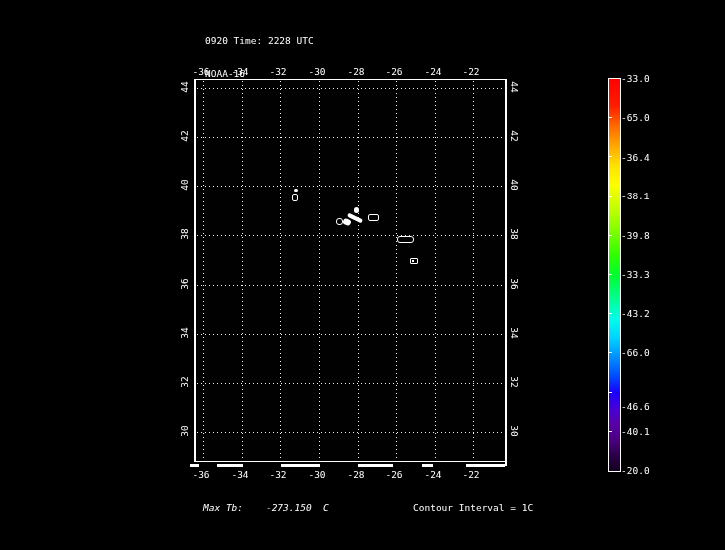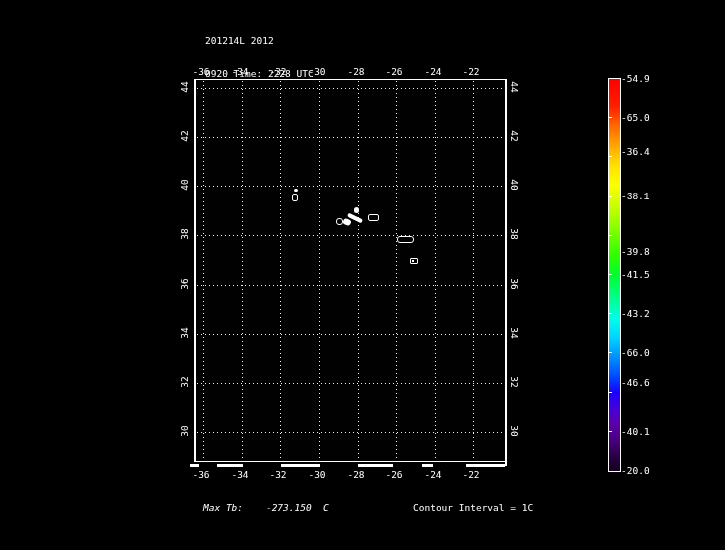--- a/index.html
+++ b/index.html
@@ -28,21 +28,20 @@
   .cbar-tick{position:absolute;width:3px;height:1px;background:#fff;}
   .cbar-label{position:absolute;font-size:9.5px;white-space:pre;}
   #footer-left,#footer-right{top:502px;}
 </style>
 </head>
 <body>
 
 <div id="stage">
 
   <div id="title-block" class="txt">
-    <div>201214L 2012</div>
     <div>0920 Time: 2228 UTC</div>
     <div>NOAA-16</div>
   </div>
 
   <div id="plot-box" class="plot-box" style="left: 194px; top: 79px; width: 312px; height: 383px;">
       <div class="gridline v" style="left: 7px; top: 1px; height: 379px;"></div>
       <div class="gridline v" style="left: 46px; top: 1px; height: 379px;"></div>
       <div class="gridline v" style="left: 84px; top: 1px; height: 379px;"></div>
       <div class="gridline v" style="left: 123px; top: 1px; height: 379px;"></div>
       <div class="gridline v" style="left: 162px; top: 1px; height: 379px;"></div>
@@ -108,33 +107,33 @@
     <div class="feature outline" style="left: 397px; top: 236px; width: 17px; height: 7px; border-radius: 3px; transform: none;"></div>
     <div class="feature outline" style="left: 410px; top: 258px; width: 8px; height: 6px; border-radius: 1px; transform: none;"></div>
     <div class="feature filled" style="left: 412px; top: 260px; width: 2px; height: 2px; border-radius: 0px; transform: none;"></div>
     <div class="edge-seg" style="left: 190px; top: 464px; width: 9px; height: 3px;"></div>
     <div class="edge-seg" style="left: 217px; top: 464px; width: 26px; height: 3px;"></div>
     <div class="edge-seg" style="left: 281px; top: 464px; width: 39px; height: 3px;"></div>
     <div class="edge-seg" style="left: 358px; top: 464px; width: 35px; height: 3px;"></div>
     <div class="edge-seg" style="left: 422px; top: 464px; width: 11px; height: 3px;"></div>
     <div class="edge-seg" style="left: 466px; top: 464px; width: 39px; height: 3px;"></div>
     <div class="edge-seg" style="left: 505px; top: 79px; width: 2px; height: 387px;"></div>
-    <div class="cbar-label" style="left: 621px; top: 73px;">-54.9</div>
+    <div class="cbar-label" style="left: 621px; top: 73px;">-33.0</div>
     <div class="cbar-tick" style="left: 609px; top: 117px;"></div>
     <div class="cbar-label" style="left: 621px; top: 112px;">-65.0</div>
     <div class="cbar-tick" style="left: 609px; top: 156px;"></div>
-    <div class="cbar-label" style="left: 621px; top: 146px;">-36.4</div>
+    <div class="cbar-label" style="left: 621px; top: 152px;">-36.4</div>
     <div class="cbar-tick" style="left: 609px; top: 196px;"></div>
     <div class="cbar-label" style="left: 621px; top: 191px; font-family: Liberation Mono, monospace;">-38.1</div>
     <div class="cbar-tick" style="left: 609px; top: 235px;"></div>
-    <div class="cbar-label" style="left: 621px; top: 230px; margin-top: 16px;">-39.8</div>
+    <div class="cbar-label" style="left: 621px; top: 230px;">-39.8</div>
     <div class="cbar-tick" style="left: 609px; top: 274px;"></div>
-    <div class="cbar-label" style="left: 621px; top: 269px;">-41.5</div>
+    <div class="cbar-label" style="left: 621px; top: 269px;">-33.3</div>
     <div class="cbar-tick" style="left: 609px; top: 313px;"></div>
     <div class="cbar-label" style="left: 621px; top: 308px;">-43.2</div>
     <div class="cbar-tick" style="left: 609px; top: 352px;"></div>
     <div class="cbar-label" style="left: 621px; top: 347px;">-66.0</div>
     <div class="cbar-tick" style="left: 609px; top: 392px;"></div>
-    <div class="cbar-label" style="left: 621px; top: 377px;">-46.6</div>
+    <div class="cbar-label" style="left: 621px; top: 401px;">-46.6</div>
     <div class="cbar-tick" style="left: 609px; top: 431px;"></div>
     <div class="cbar-label" style="left: 621px; top: 426px;">-40.1</div>
     <div class="cbar-label" style="left: 621px; top: 465px;">-20.0</div>
   </div>
 
 </body></html>

